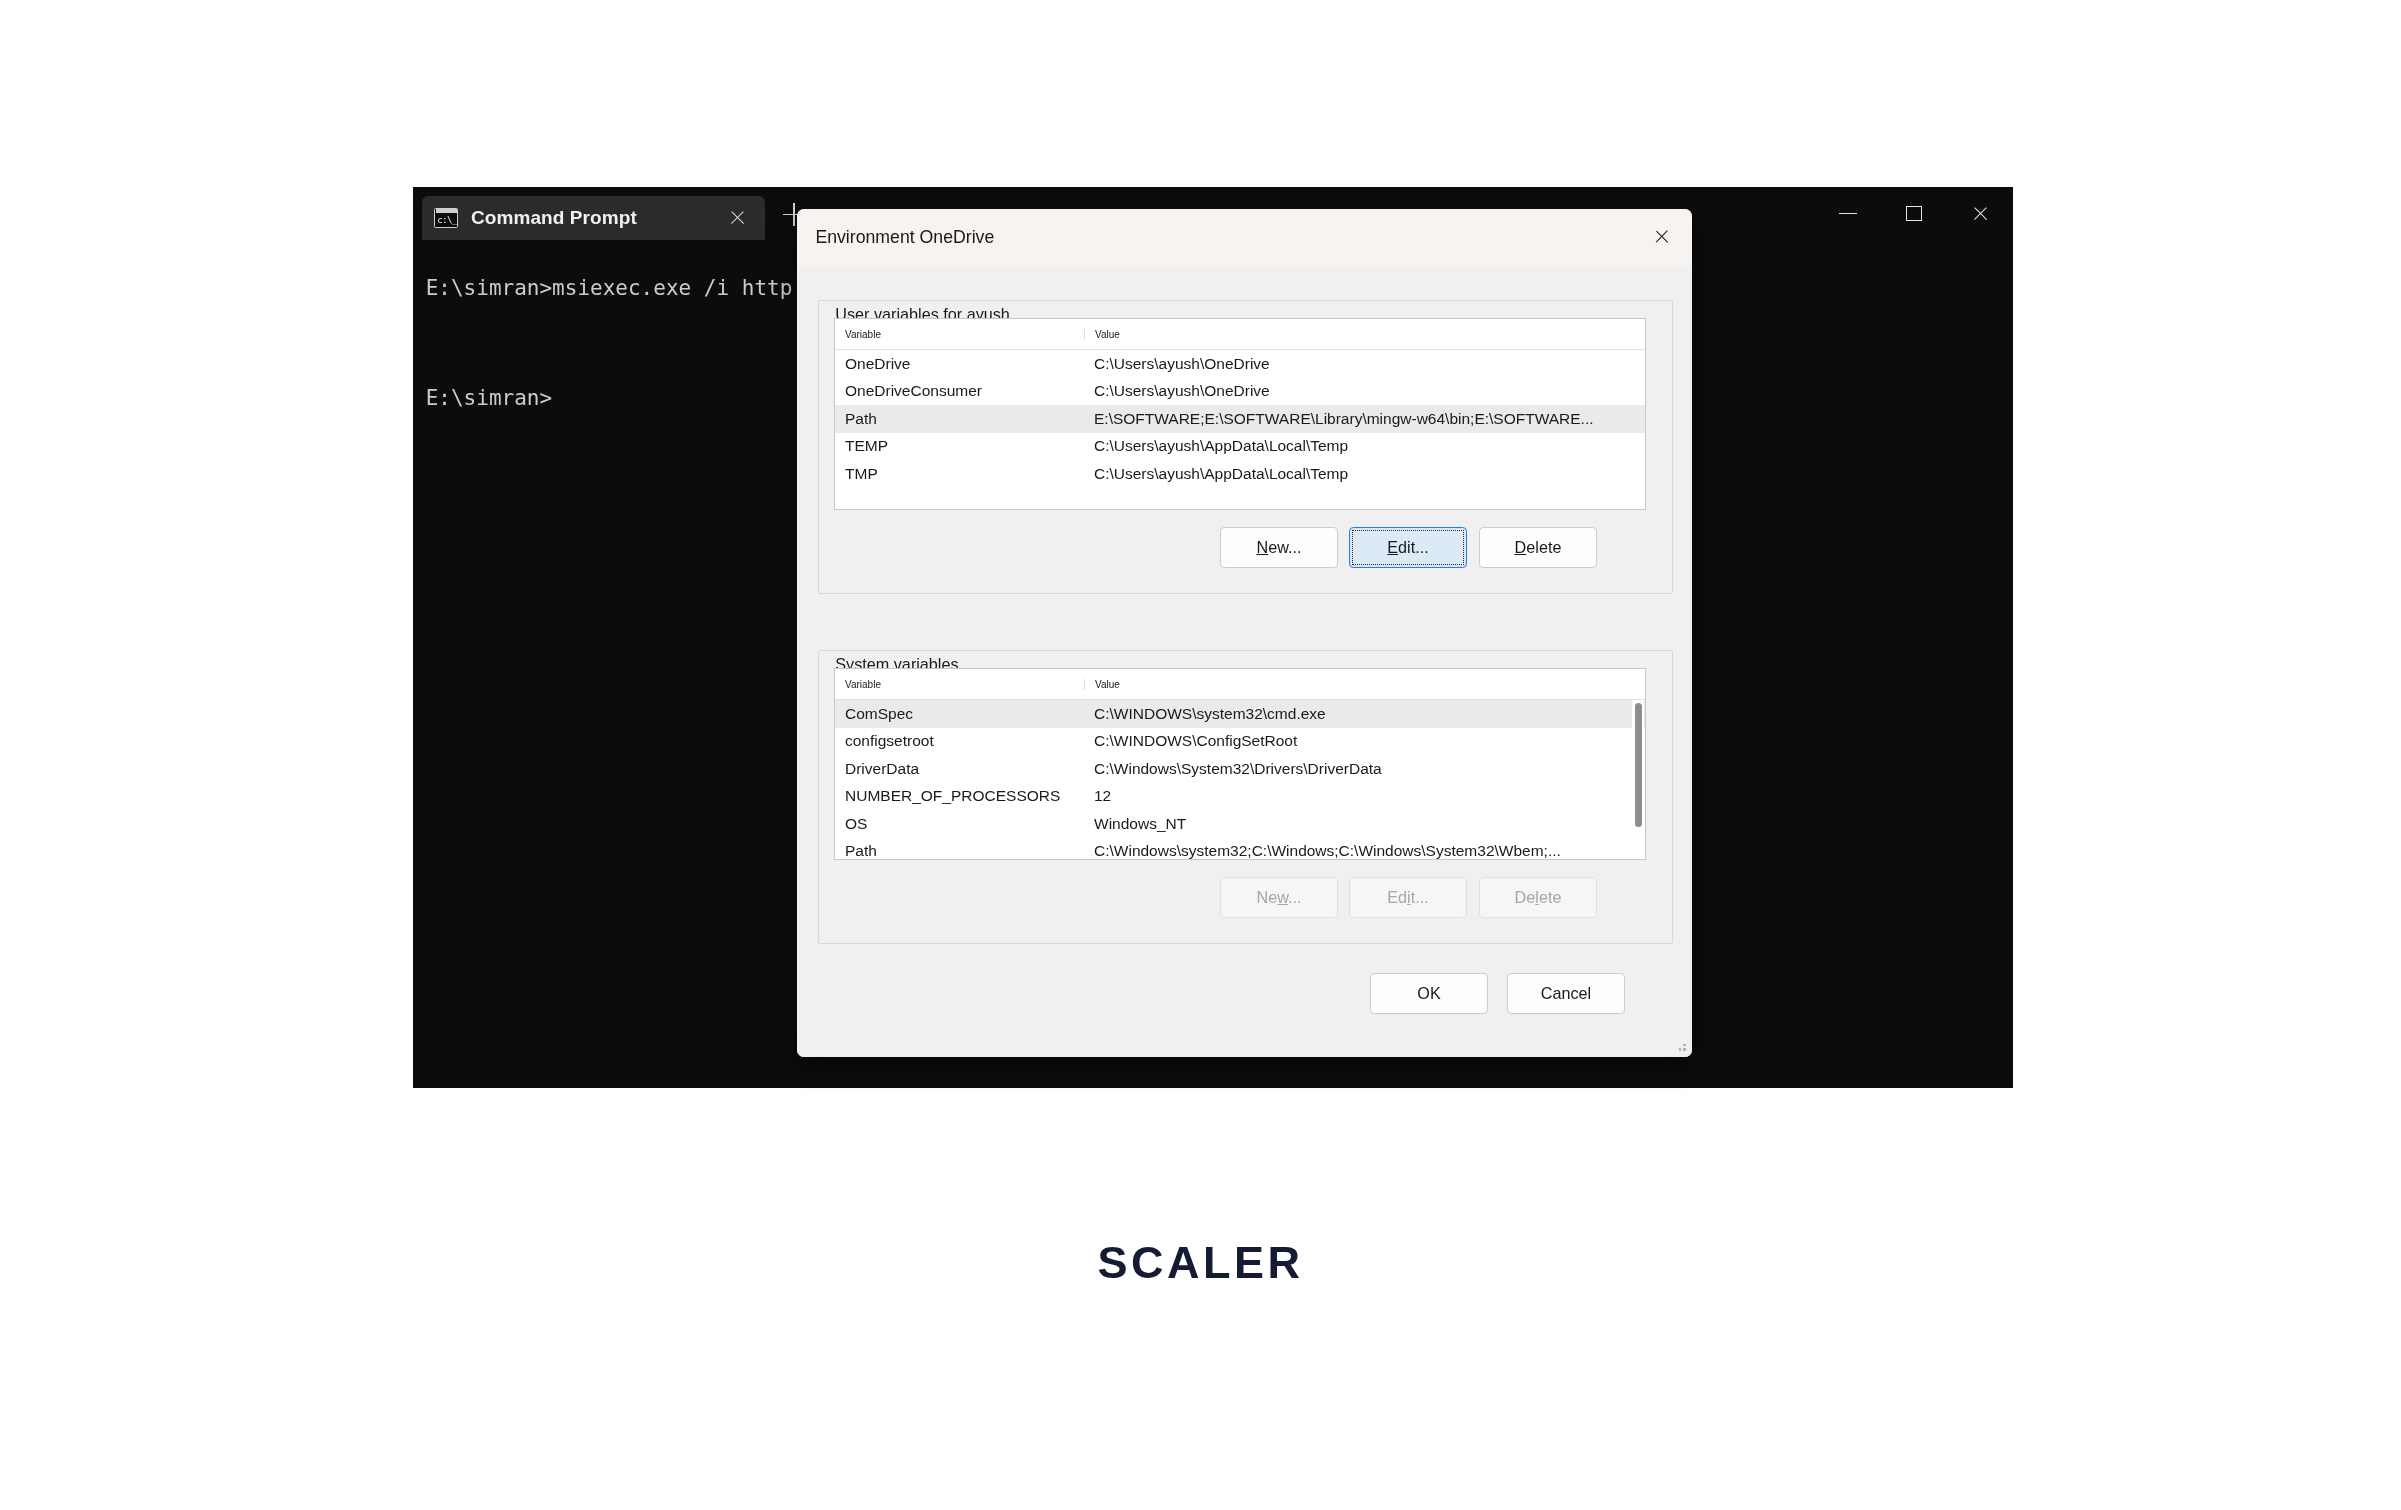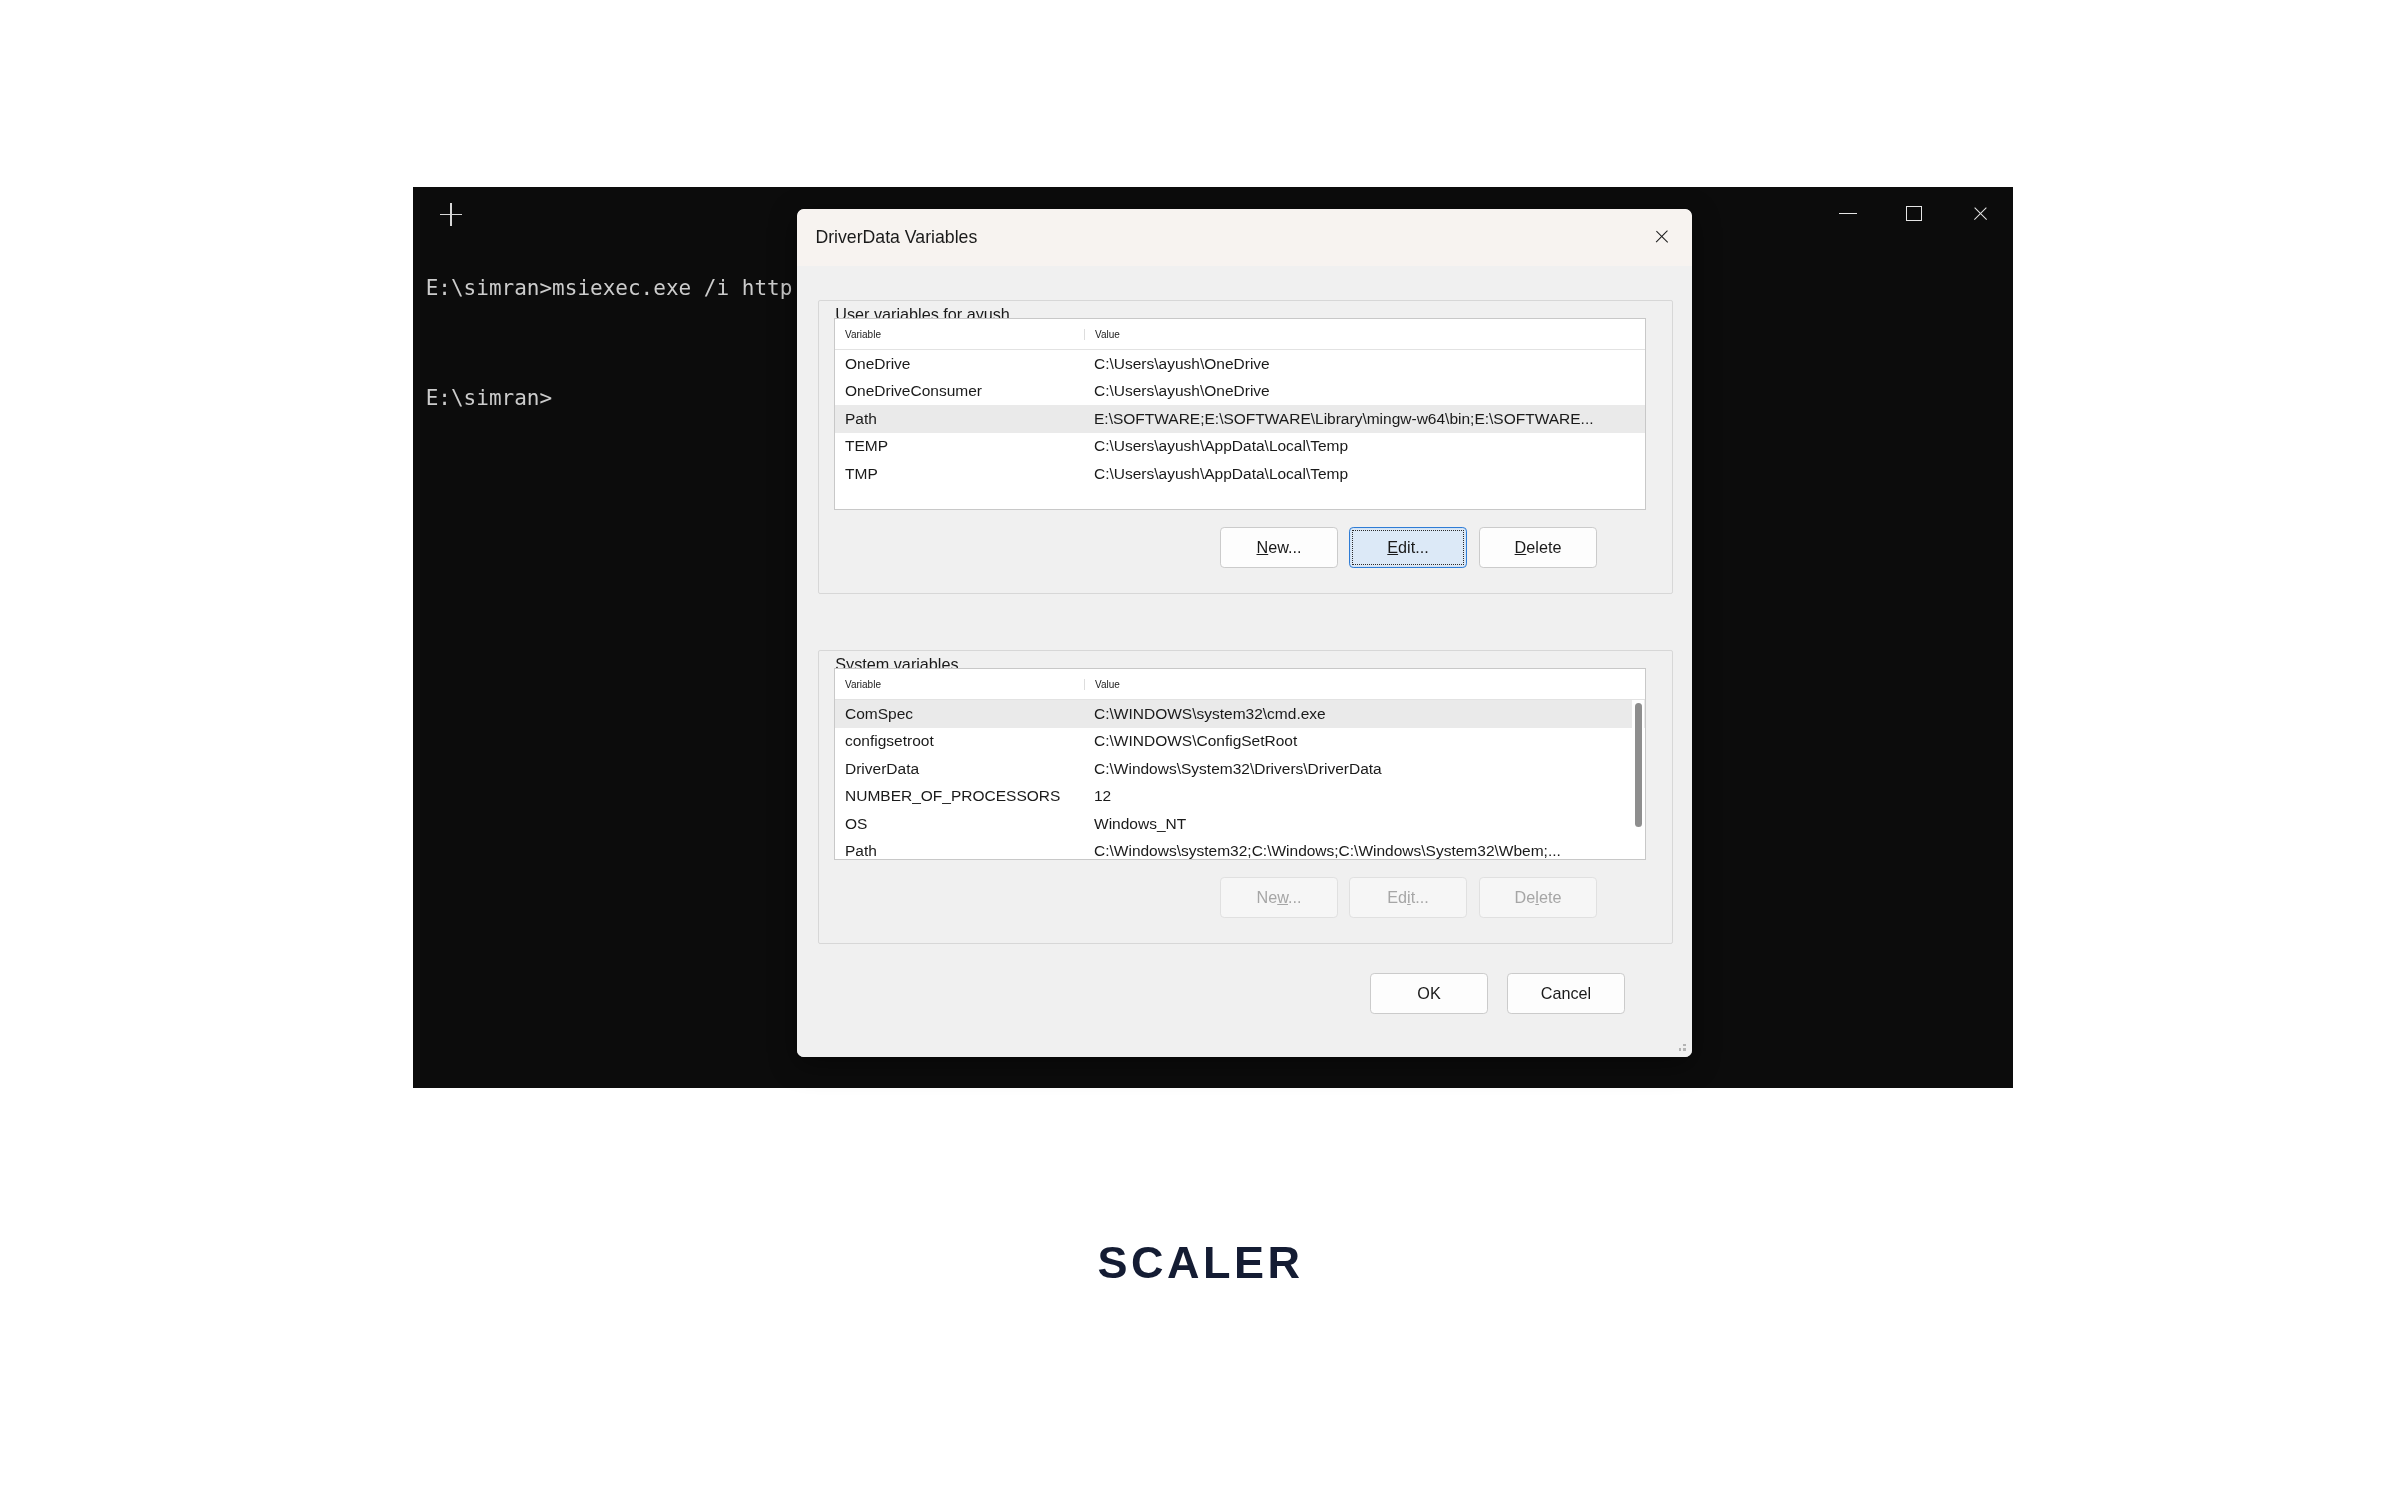--- a/index.html
+++ b/index.html
@@ -376,20 +376,27 @@
   }
 </style>
 </head>
 <body>
 
 <div id="terminal-window">
 
   <div id="terminal-titlebar">
 
     <div id="tab-strip">
+      <div class="term-tab">
+        <span class="cmd-icon"></span>
+        <span class="tab-title">Command Prompt</span>
+        <span class="tab-close">
+          <span class="x-glyph"></span>
+        </span>
+      </div>
       <div id="new-tab-button"></div>
     </div>
 
     <div id="window-controls">
       <div class="wc-btn">
         <span class="wc-min"></span>
       </div>
       <div class="wc-btn">
         <span class="wc-max"></span>
       </div>
@@ -400,21 +407,21 @@
   </div>
 
   <div id="terminal-body">E:\simran&gt;msiexec.exe /i http
 
 E:\simran&gt;</div>
 </div>
 
 <div id="env-dialog">
 
   <div id="dialog-titlebar">
-    <span id="dialog-title">DriverData Variables</span>
+    <span id="dialog-title">Environment OneDrive</span>
     <span id="dialog-close">
       <span class="x-glyph"></span>
     </span>
   </div>
 
   <div id="dialog-body">
 
     <div class="groupbox" style="left:21px; top:34px; width:853px; height:292px;">
       <span class="group-legend"><span class="acc">U</span><span>ser variables for ayush</span></span>
 

